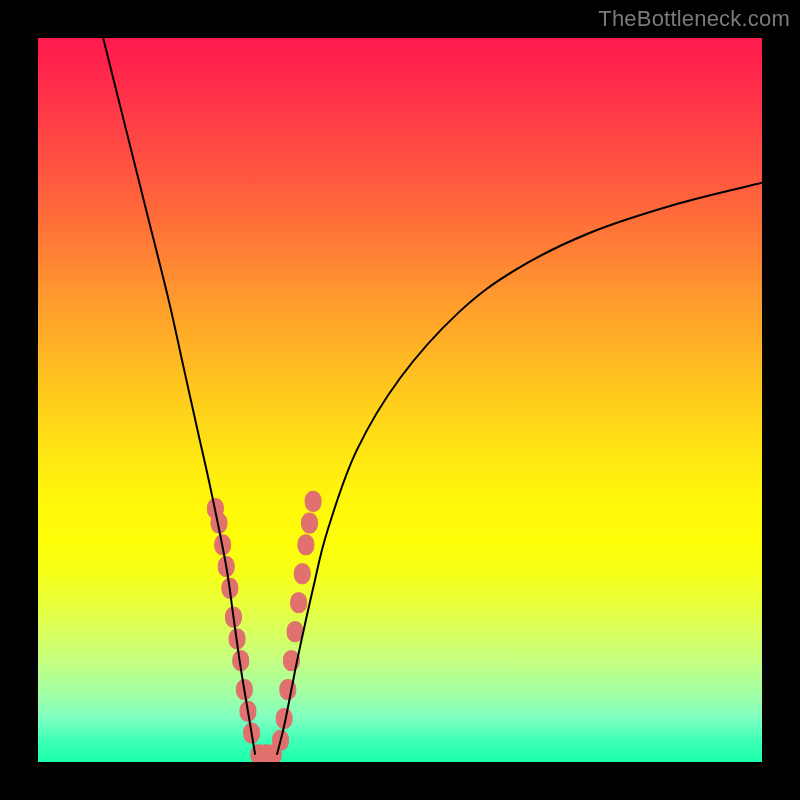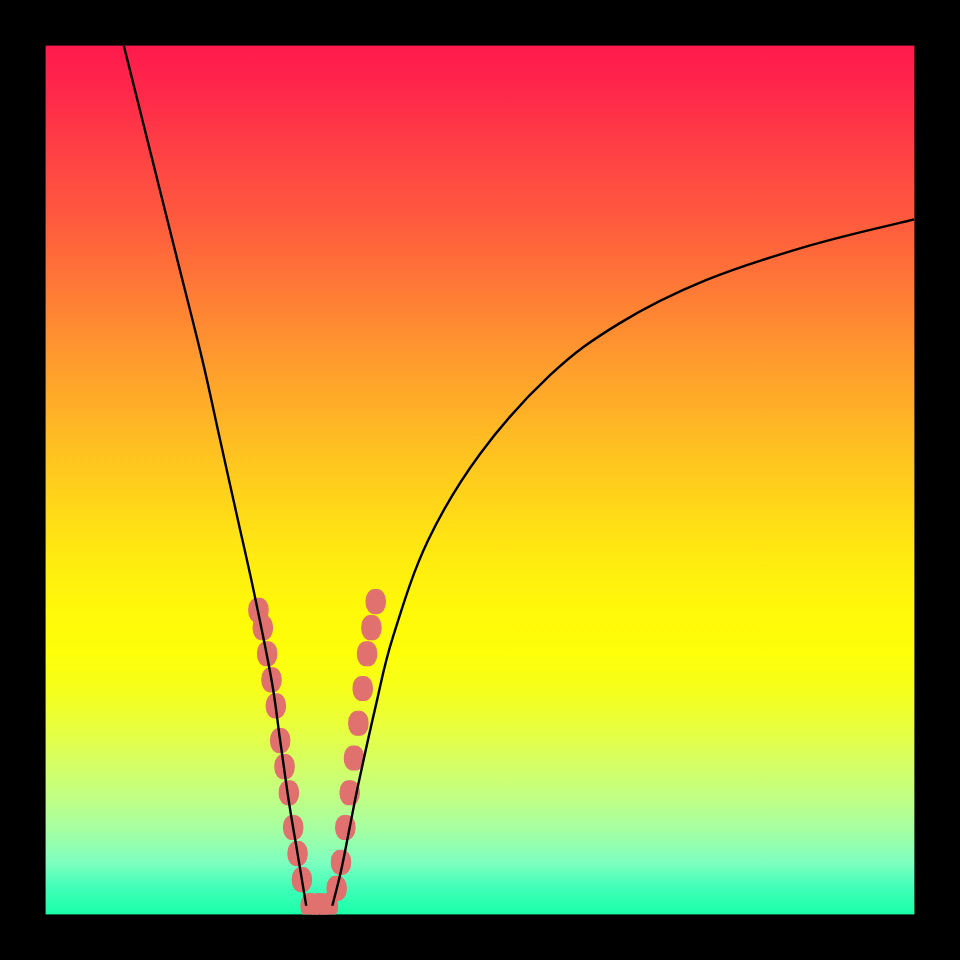--- a/index.html
+++ b/index.html
@@ -103,13 +103,14 @@
           <rect x="252.64" y="554.72" width="16" height="20" rx="7" ry="9" class="blob"></rect>
           <rect x="256.26" y="525.76" width="16" height="20" rx="7" ry="9" class="blob"></rect>
           <rect x="259.88" y="496.8" width="16" height="20" rx="7" ry="9" class="blob"></rect>
           <rect x="263.5" y="475.08" width="16" height="20" rx="7" ry="9" class="blob"></rect>
           <rect x="267.12" y="453.36" width="16" height="20" rx="7" ry="9" class="blob"></rect>
         </g>
       <path class="curve" d="M 65.16,0 C 69.0696,15.638399999999999 79.0608,55.6032 86.88,86.88 C 94.69919999999999,118.15679999999999 100.7808,142.48319999999998 108.6,173.76 C 116.41919999999999,205.0368 123.80399999999999,233.2728 130.32,260.64 C 136.83599999999998,288.00719999999995 139.5872,302.34239999999994 144.8,325.79999999999995 C 150.01280000000003,349.25759999999997 154.0672,367.50239999999997 159.28,390.96 C 164.4928,414.4176 168.54719999999998,431.3592 173.76,456.12 C 178.9728,480.8808 184.3304,506.3656 188.24,528.52 C 192.14960000000002,550.6744 192.8736,560.9552 195.48000000000002,579.2 C 198.08640000000003,597.4448000000001 200.11360000000005,612.9384 202.72000000000003,629.88 C 205.3264,646.8216 207.3536,657.6815999999999 209.95999999999998,673.3199999999999 C 212.56639999999996,688.9584 215.89679999999998,708.9408 217.2,716.76"></path>
       <path class="curve" d="M 238.92000000000002,716.76 C 240.22320000000002,711.5472 243.55360000000005,699.5287999999999 246.16000000000003,687.8 C 248.7664,676.0712 250.7936,664.6320000000001 253.39999999999998,651.6 C 256.0064,638.568 256.7304,633.6448 260.64,615.4 C 264.5496,597.1551999999999 269.9072,572.3944 275.12,550.24 C 280.3328,528.0856 281.7808,517.0808 289.6,492.32 C 297.41920000000005,467.5592 305.528,440.04720000000003 318.56,412.68 C 331.592,385.3128 343.7552,365.0408 362,340.28 C 380.2448,315.51919999999996 399.06879999999995,294.668 419.91999999999996,275.12 C 440.77119999999996,255.572 454.3824,246.01519999999994 477.84000000000003,231.67999999999995 C 501.29760000000005,217.34479999999996 521.5696,207.20880000000002 550.24,195.48000000000002 C 578.9104,183.7512 605.8432,175.64239999999998 637.12,166.51999999999998 C 668.3968,157.39759999999998 708.3616,148.70959999999997 724,144.79999999999995"></path>
     </svg>
   </div>
+  <div class="watermark">TheBottleneck.com</div>
 </div>
 
 </body></html>

